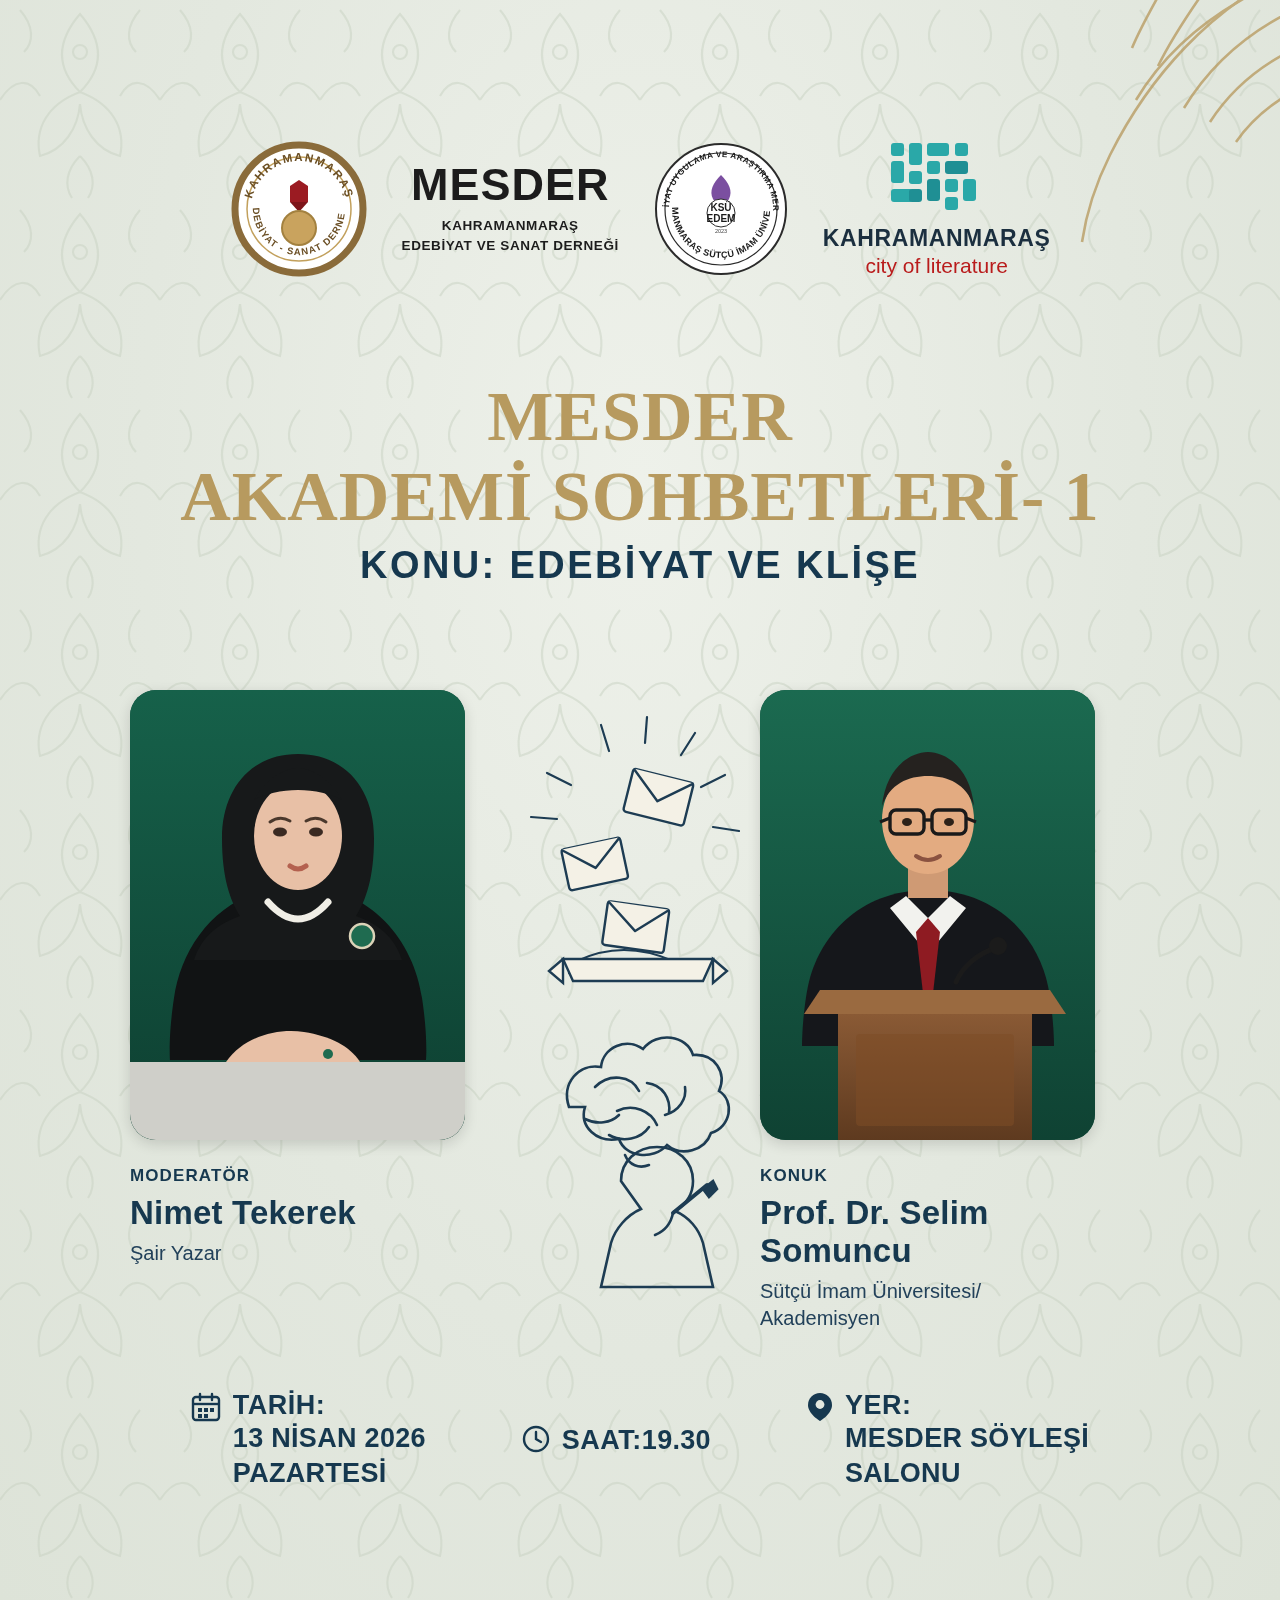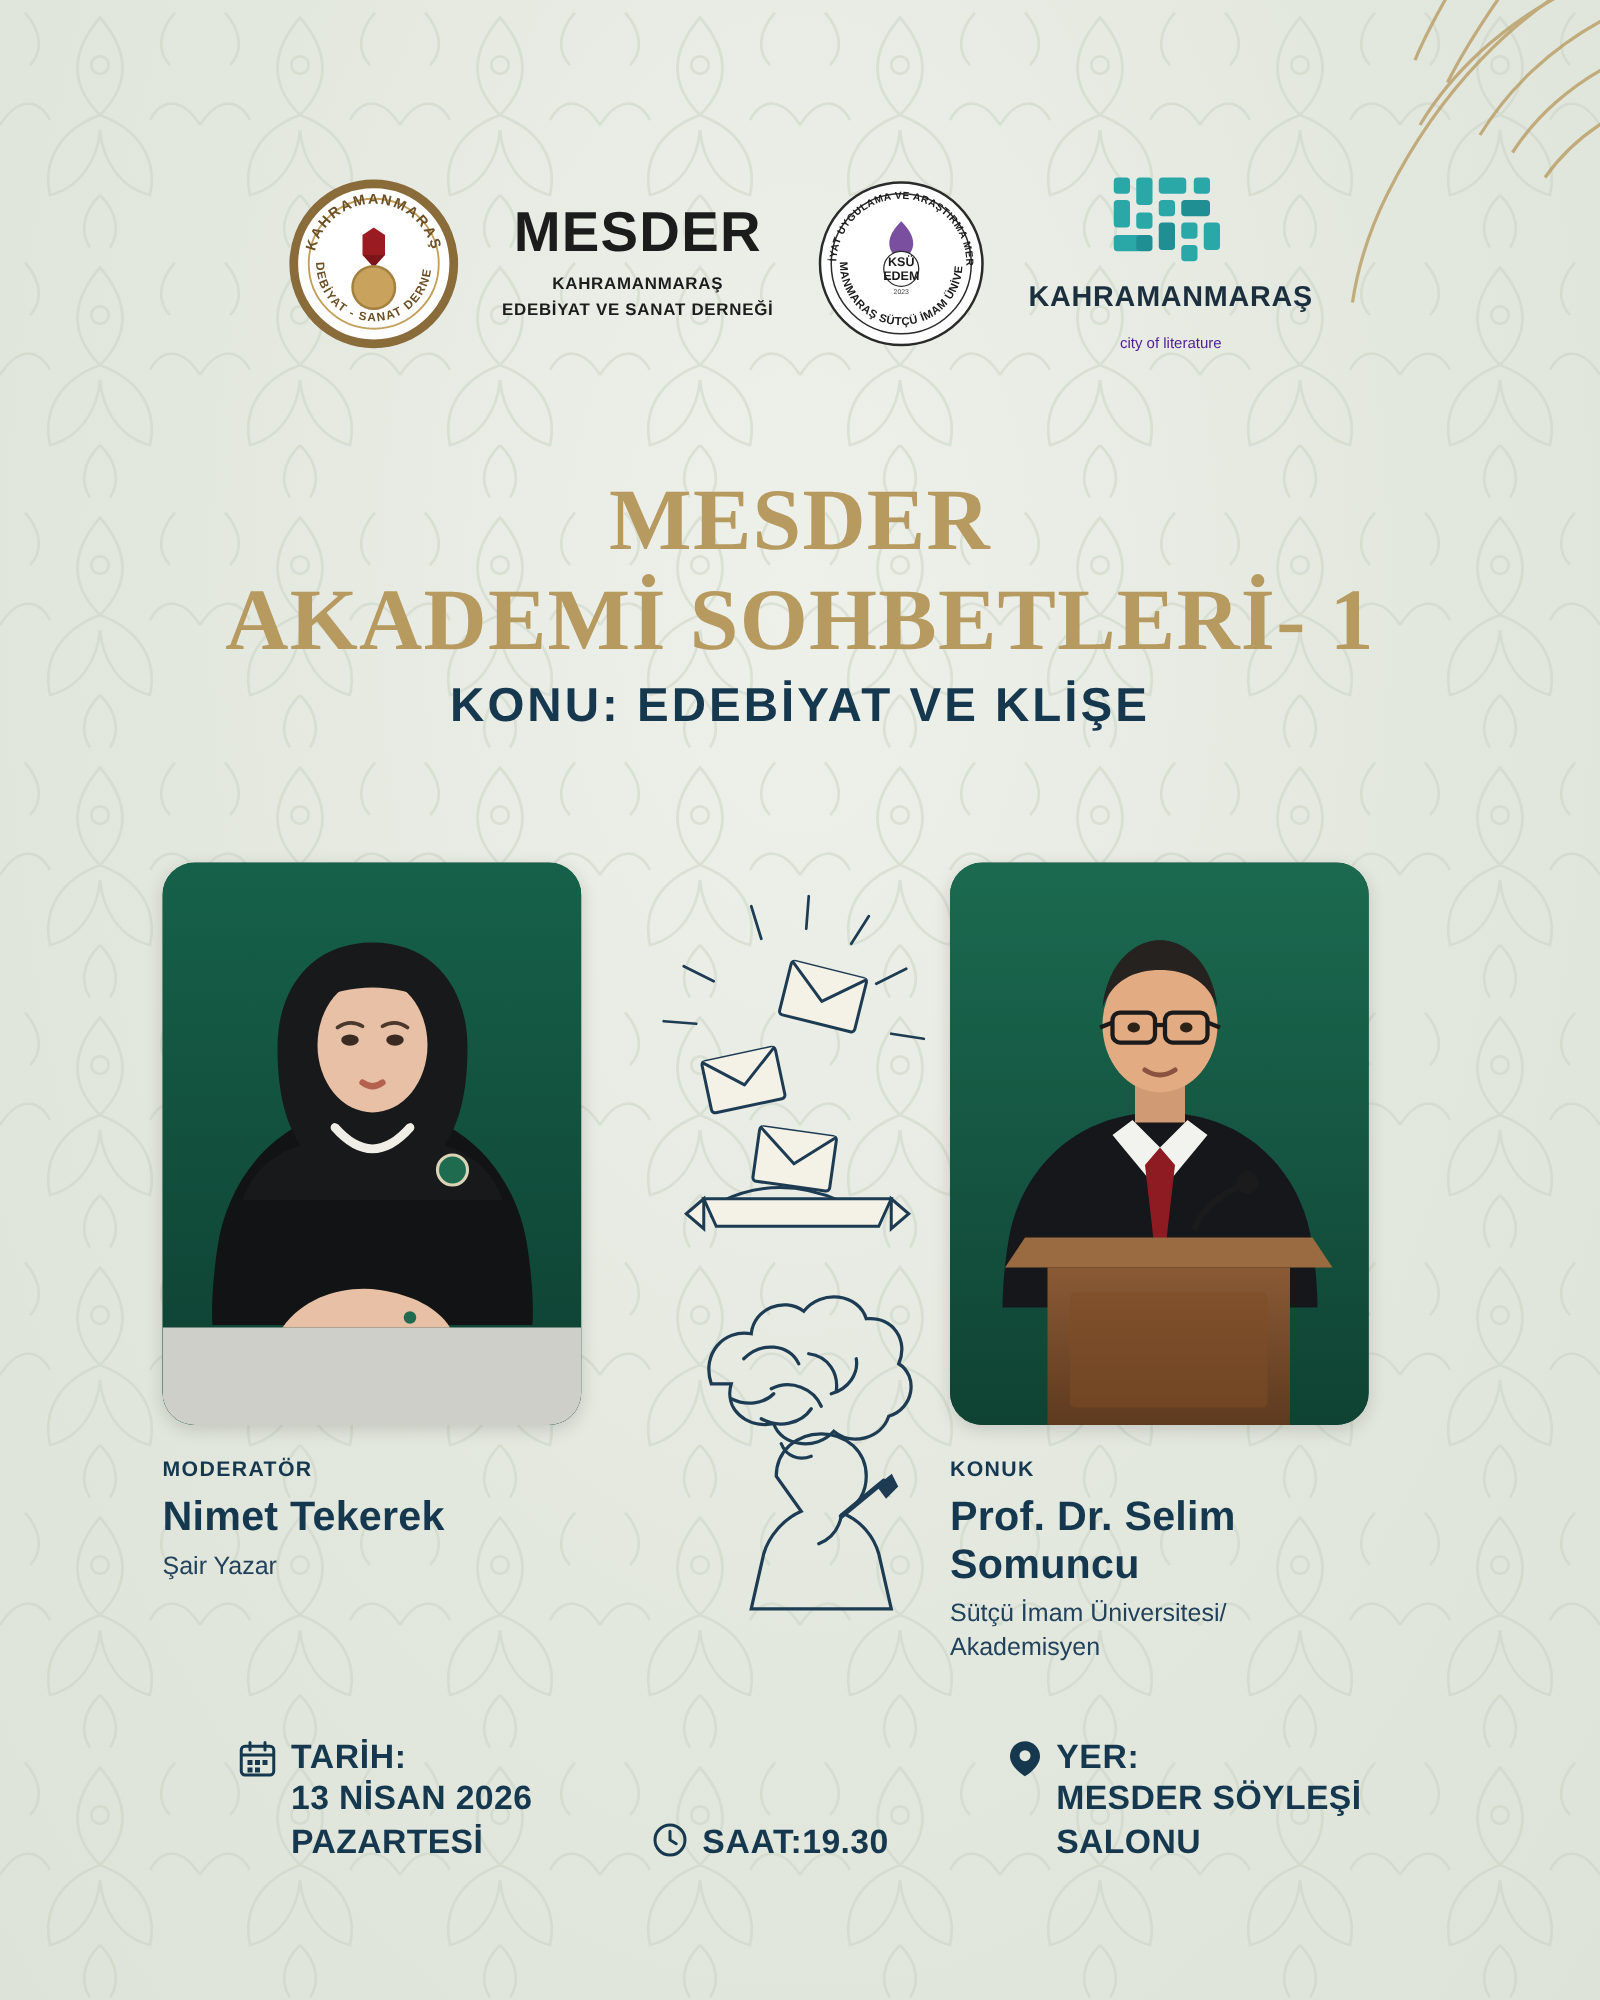--- a/index.html
+++ b/index.html
@@ -64,21 +64,21 @@
 
   .ksu-seal { width: 136px; height: 136px; position: relative; }
 
   .city-logo { display: flex; flex-direction: column; align-items: center; }
   .city-mark { width: 104px; height: 74px; }
   .city-name {
     margin-top: 10px;
     font-size: 23px; font-weight: 700; letter-spacing: .6px; color: #1b2f3f;
   }
   .city-tag {
-    font-size: 12px; color: #4c1d95; margin-top: 16px; font-style: normal;
+    font-size: 21px; color: #b91c1c; margin-top: 2px; font-style: normal;
   }
 
   
   .title-wrap {
     position: absolute; top: 380px; left: 0; right: 0;
     text-align: center;
   }
   .title-1, .title-2 {
     font-family: "Liberation Serif", serif;
     color: #b79a5f;
@@ -132,21 +132,21 @@
     left: 505px; top: 715px;
     width: 270px; height: 590px;
   }
 
   
   .footer {
     position: absolute;
     left: 0; right: 0; top: 1390px;
     display: flex;
     justify-content: center;
-    align-items: flex-end;
+    align-items: center;
     gap: 96px;
     padding: 0 120px;
   }
   .info { display: flex; gap: 12px; align-items: flex-start; }
   .info .ico { flex: 0 0 auto; margin-top: 2px; }
   .info .txt { color: #16384f; }
   .info .lab {
     font-size: 27px; font-weight: 700; letter-spacing: .5px;
     display: inline;
   }

